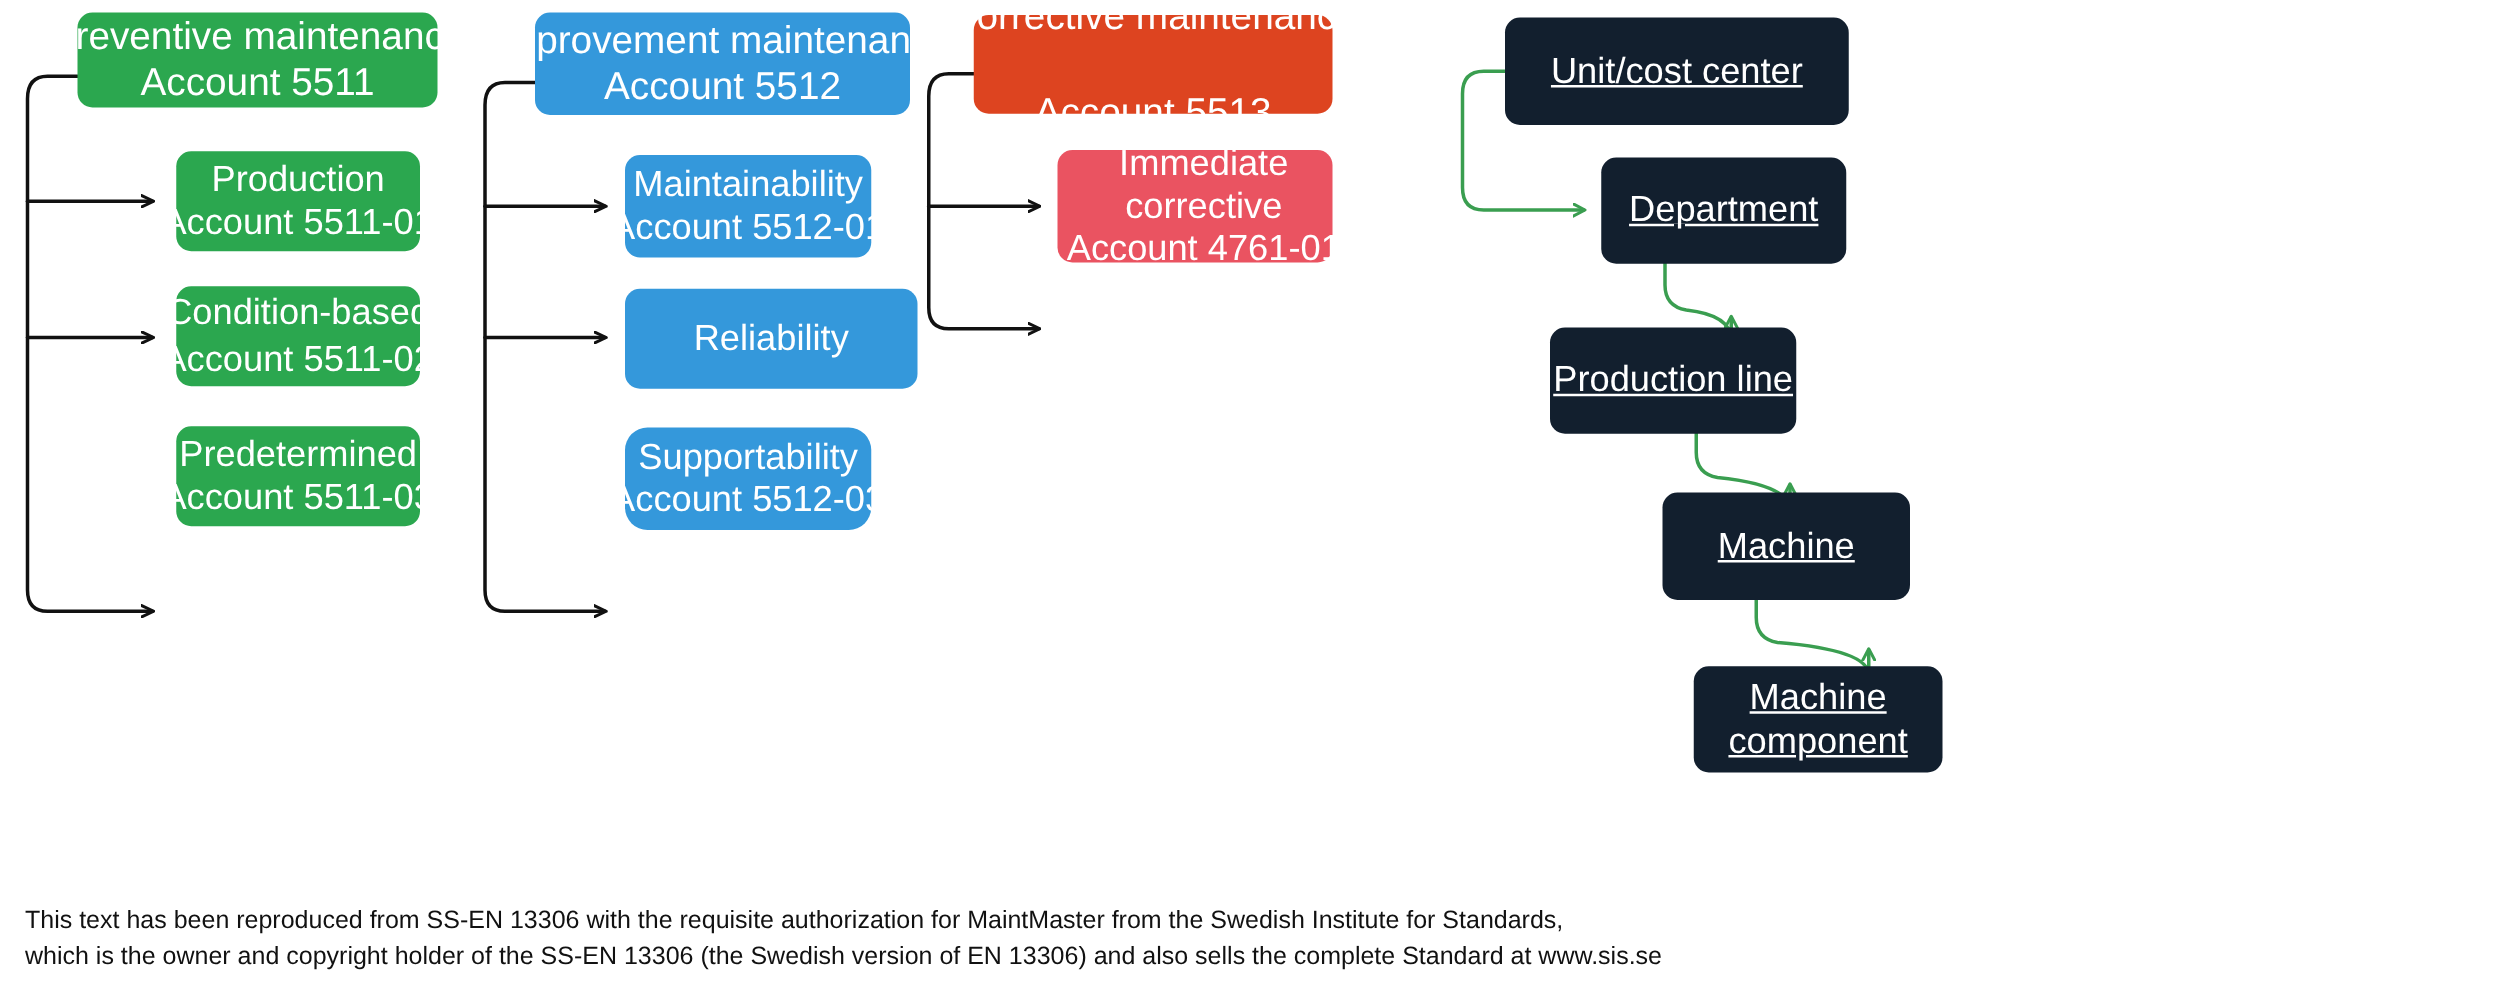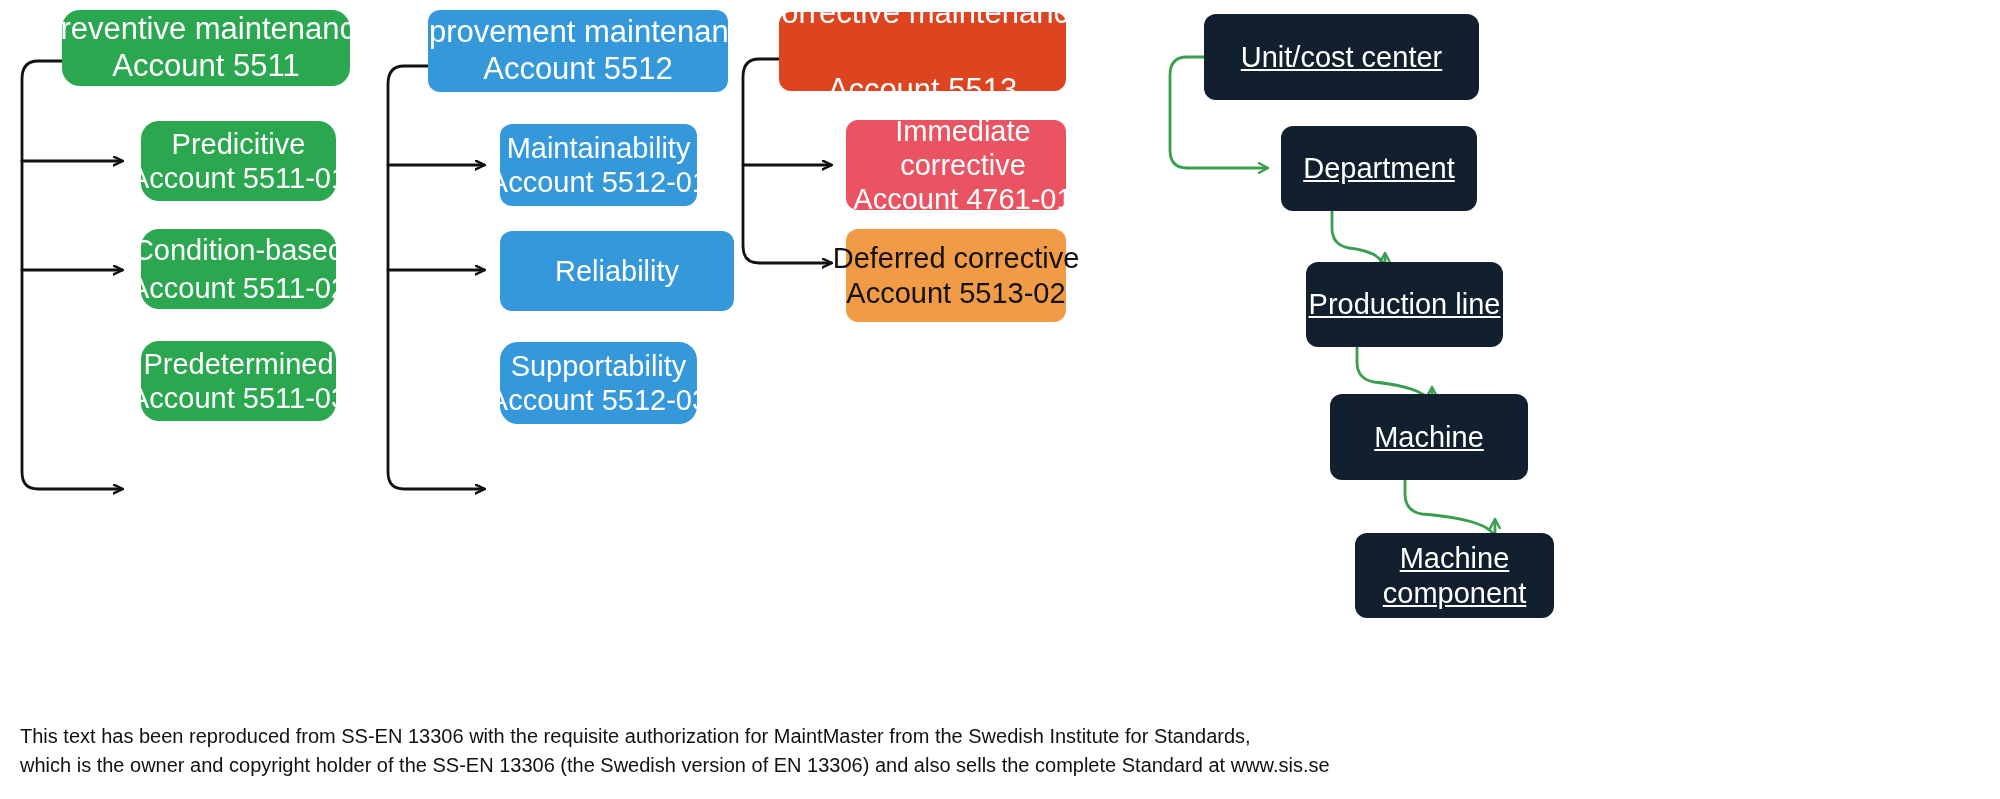--- a/index.html
+++ b/index.html
@@ -28,21 +28,21 @@
     text-align: center;
     color: #ffffff;
     border-radius: 12px;
     line-height: 1.18;
     padding: 4px 10px;
   }
   .node .ln {
     display: block;
     white-space: nowrap;
   }
-  .node.green  { background: #2ba74f; border-radius: 18px; }
+  .node.green  { background: #2ba74f; }
   .node.blue   { background: #3498db; }
   .node.red    { background: #dd4420; }
   .node.pink   { background: #ea5361; padding-left: 24px; }
   .node.orange { background: #f29b47; }
   .node.dark   { background: #121f2e; text-decoration: underline; }
 
   .t-lg { font-size: 31px; }
   .t-md { font-size: 29px; }
   .t-dk { font-size: 29px; }
 
@@ -106,21 +106,21 @@
       <path d="M1405,474 L1405,494 Q1405,511 1422,514 Q1495,520 1495,540 L1495,520" marker-end="url(#ah-green)"></path>
     </g>
   </svg>
 
   <div class="node green t-lg" style="left:62px; top:10px; width:288px; height:76px;">
     <span class="ln">Preventive maintenance</span>
     <span class="ln">Account 5511</span>
   </div>
 
   <div class="node green t-md" style="left:141px; top:121px; width:195px; height:80px;">
-    <span class="ln">Predicitive</span>
+    <span class="ln">Production</span>
     <span class="ln">Account 5511-01</span>
   </div>
 
   <div class="node green t-md" style="left:141px; top:229px; width:195px; height:80px;justify-content:space-between;">
     <span class="ln">Condition-based</span>
     <span class="ln">Account 5511-02</span>
   </div>
 
   <div class="node green t-md" style="left:141px; top:341px; width:195px; height:80px;">
     <span class="ln">Predetermined</span>
@@ -150,34 +150,30 @@
     <span class="ln">Corrective maintenance</span>
     <span class="ln">Account 5513</span>
   </div>
 
   <div class="node pink t-md" style="left:846px; top:120px; width:220px; height:90px;">
     <span class="ln">Immediate</span>
     <span class="ln">corrective</span>
     <span class="ln">Account 4761-01</span>
   </div>
 
-  <div class="node orange t-md" style="left:846px; top:229px; width:220px; height:93px; color:#111111;">
-    <span class="ln">Deferred corrective</span>
-    <span class="ln">Account 5513-02</span>
-  </div>
 
   <div class="node dark t-dk" style="left:1204px; top:14px; width:275px; height:86px;">
     <span class="ln">Unit/cost center</span>
   </div>
 
   <div class="node dark t-dk" style="left:1281px; top:126px; width:196px; height:85px;">
     <span class="ln">Department</span>
   </div>
 
-  <div class="node dark t-dk" style="left:1306px; top:262px; width:197px; height:85px;border-radius:12px;">
+  <div class="node dark t-dk" style="left:1240px; top:262px; width:197px; height:85px;border-radius:12px;">
     <span class="ln">Production line</span>
   </div>
 
   <div class="node dark t-dk" style="left:1330px; top:394px; width:198px; height:86px;">
     <span class="ln">Machine</span>
   </div>
 
   <div class="node dark t-dk" style="left:1355px; top:533px; width:199px; height:85px;">
     <span class="ln">Machine</span>
     <span class="ln">component</span>

